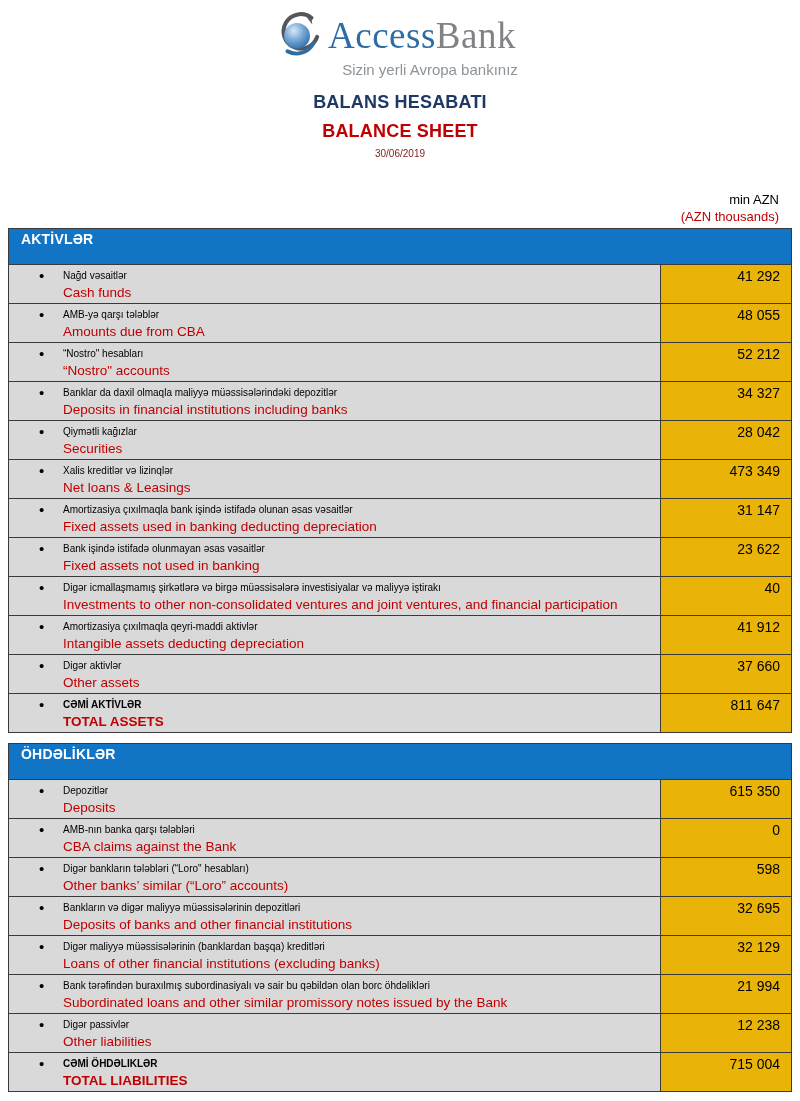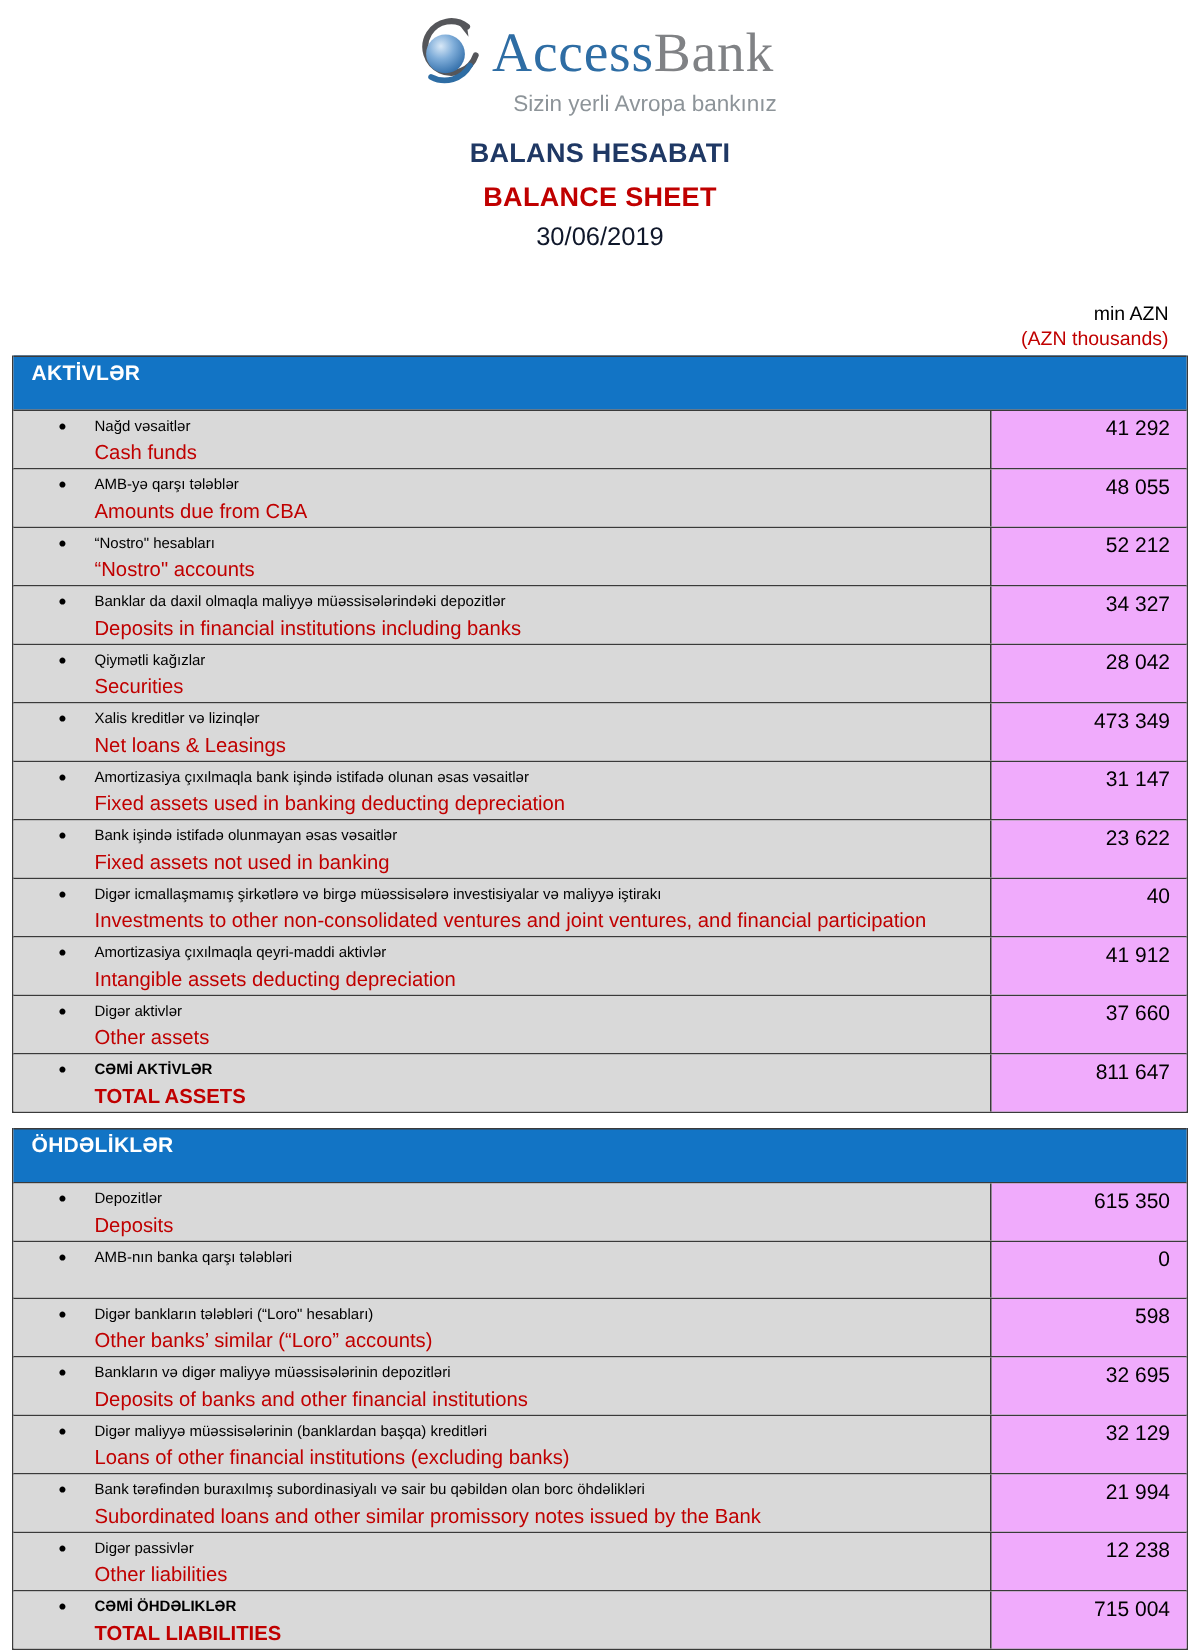--- a/index.html
+++ b/index.html
@@ -33,21 +33,21 @@
   .brand .access{color:var(--logo-blue);}
   .brand .bank{color:var(--logo-gray);}
   .tagline{
     color:#8d9499;font-size:15px;margin-top:3px;margin-left:60px;
   }
 
   
   .titles{text-align:center;margin-top:14px;}
   .title-az{color:var(--title-navy);font-size:18px;font-weight:bold;letter-spacing:0.2px;}
   .title-en{color:var(--accent-red);font-size:18px;font-weight:bold;margin-top:8px;letter-spacing:0.2px;}
-  .date{color:#0f172a;font-size:17px;margin-top:6px;}
+  .date{color:#7f1d1d;font-size:10px;margin-top:6px;}
 
   
   .unit{margin-top:8px;text-align:right;padding-right:13px;line-height:17px;}
   .unit-az{font-size:13px;color:#000;margin-top:32px;}
   .unit-en{font-size:13px;color:var(--accent-red);}
 
   
   .sections{margin-top:3px;}
   .sheet-section{margin-bottom:10px;border:1px solid var(--border);border-top:none;}
   .section-header{
@@ -72,21 +72,21 @@
   .label-cell::before{
     content:"\2022";
     position:absolute;left:30px;top:2px;
     font-size:15px;line-height:17px;color:#000;
   }
   .label-az{font-size:10px;line-height:17px;color:#000;}
   .label-en{font-size:13.5px;line-height:17px;color:var(--accent-red);}
   .row.total .label-az{font-weight:bold;}
   .row.total .label-en{font-weight:bold;}
   .value-cell{
-    flex:0 0 130px;background:#f0abfc;
+    flex:0 0 130px;background:#eab308;
     text-align:right;font-size:14px;line-height:17px;
     padding:3px 11px 0 4px;color:#000;
   }
   .sheet-section:last-child{border-bottom-width:2px;}
 </style>
 </head>
 <body>
 
 <div class="page">
 
@@ -214,20 +214,21 @@
         <div class="row">
           <div class="label-cell">
             <div class="label-az">Depozitlər</div>
             <div class="label-en">Deposits</div>
           </div>
           <div class="value-cell">615 350</div>
         </div>
         <div class="row">
           <div class="label-cell">
             <div class="label-az">AMB-nın banka qarşı tələbləri</div>
+            <div class="label-en">CBA claims against the Bank</div>
           </div>
           <div class="value-cell">0</div>
         </div>
         <div class="row">
           <div class="label-cell">
             <div class="label-az">Digər bankların tələbləri (“Loro" hesabları)</div>
             <div class="label-en">Other banks’ similar (“Loro” accounts)</div>
           </div>
           <div class="value-cell">598</div>
         </div>

